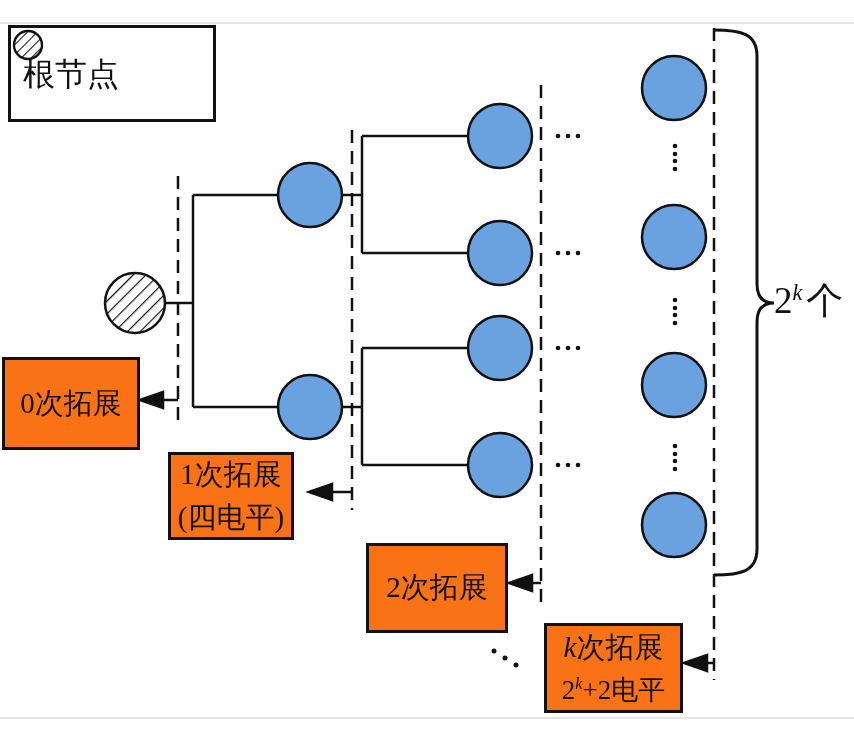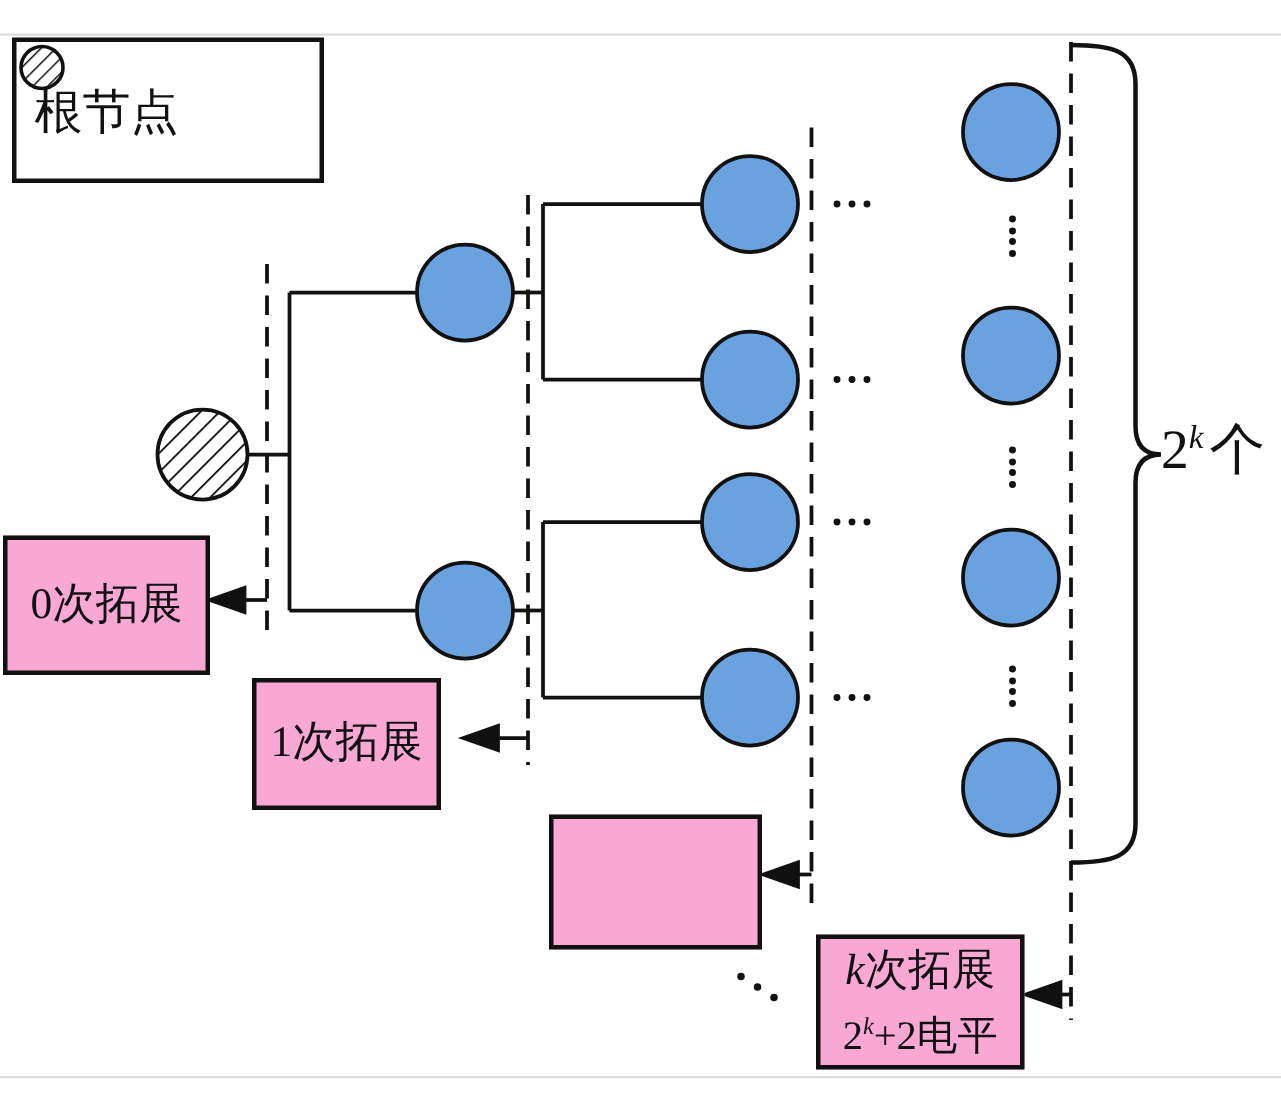--- a/index.html
+++ b/index.html
@@ -9,21 +9,21 @@
   }
   .canvas svg{position:absolute;left:0;top:0;}
   .legend{
     position:absolute;left:8px;top:25px;width:208px;height:97px;
     border:3px solid #111;background:#fff;box-sizing:border-box;
     display:flex;flex-direction:column;justify-content:space-evenly;
   }
   .legend-row{display:flex;align-items:center;gap:12px;padding-left:12px;}
   .legend-row .lbl{font-size:32px;line-height:1;white-space:nowrap;}
   .label-box{
-    position:absolute;border:3px solid #111;background:#f9a8d4;box-sizing:border-box;
+    position:absolute;border:3px solid #111;background:#f97316;box-sizing:border-box;
     display:flex;flex-direction:column;justify-content:center;align-items:center;
     font-size:29px;line-height:1.5;text-align:center;white-space:nowrap;
   }
   #label0{left:2px;top:357px;width:138px;height:93px;}
   #label1{left:168px;top:452px;width:126px;height:88px;}
   #label2{left:366px;top:543px;width:142px;height:90px;}
   #labelk{left:544px;top:623px;width:139px;height:90px;}
   #labelk .row2{font-size:27px;}
   sup{font-size:.6em;line-height:0;}
   i{font-style:italic;}
@@ -170,22 +170,24 @@
       </svg>
       <span class="lbl">根节点</span>
     </div>
   </div>
 
   <div class="label-box" id="label0">
     <div>0次拓展</div>
   </div>
   <div class="label-box" id="label1">
     <div>1次拓展</div>
+    <div>(四电平)</div>
   </div>
   <div class="label-box" id="label2">
+    <div>2次拓展</div>
   </div>
   <div class="label-box" id="labelk">
     <div class="row1"><i>k</i><span>次拓展</span></div>
     <div class="row2"><span>2</span><sup><i>k</i></sup><span>+2电平</span></div>
   </div>
 
   <div class="brace-label">
     <span>2</span><sup><i>k</i></sup><span class="ge">个</span>
   </div>
 

